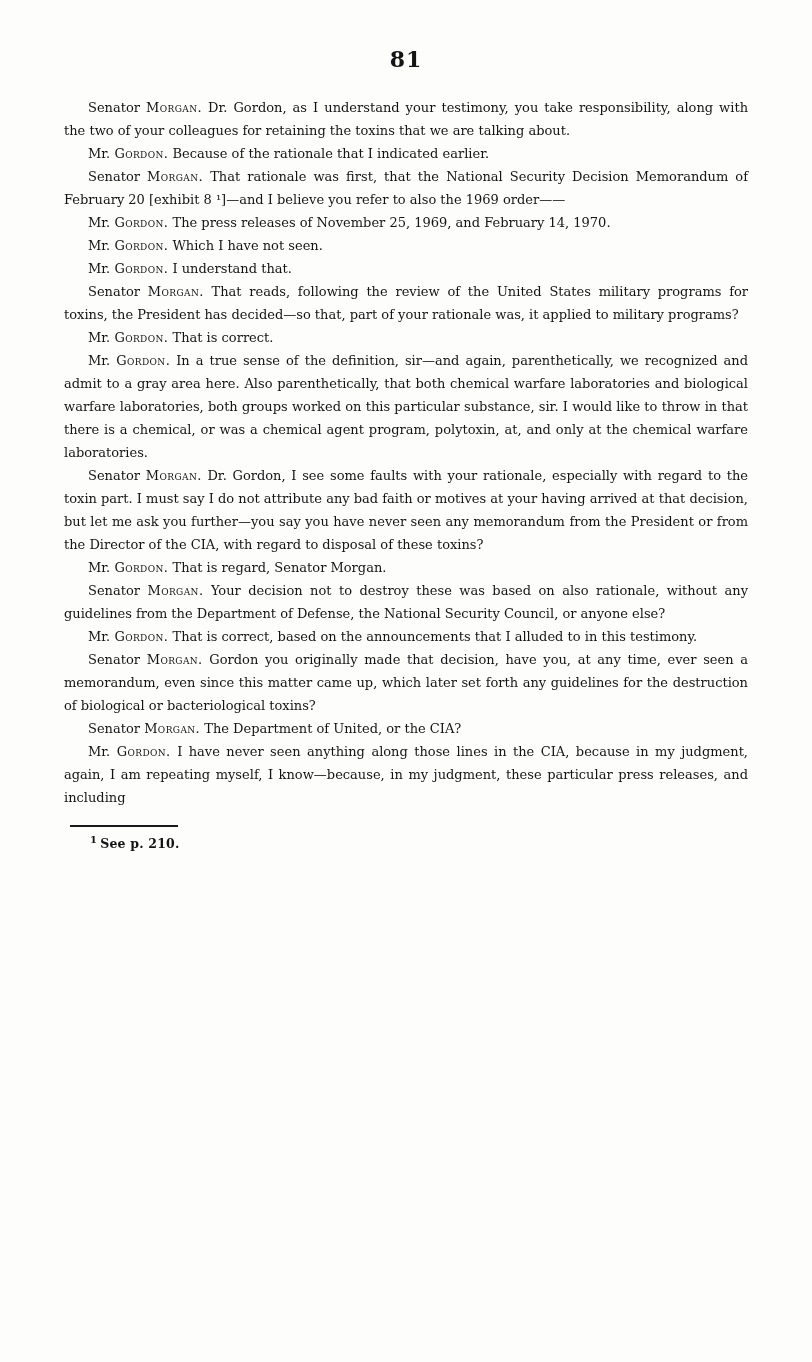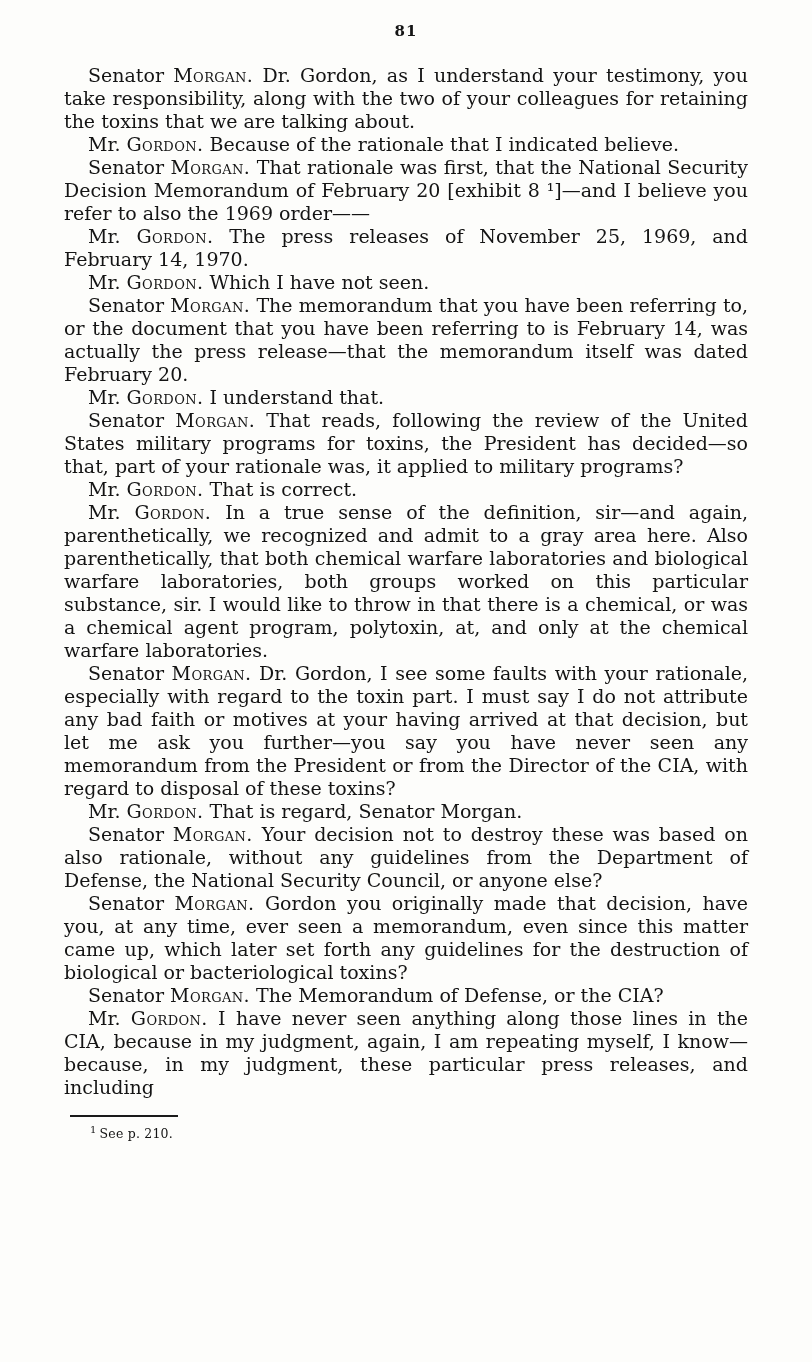--- a/index.html
+++ b/index.html
@@ -13,28 +13,28 @@
   .page {
     position: relative;
     width: 812px;
     height: 1362px;
     background: #fdfdfb;
     color: #141414;
     overflow: hidden;
   }
   .page-number {
     text-align: center;
-    padding-top: 22px;
-    font-size: 15px;
+    padding-top: 46px;
+    font-size: 22px;
     letter-spacing: 1px;
     font-weight: bold;
   }
   .transcript {
     margin: 24px 64px 0 64px;
-    font-size: 19px;
+    font-size: 13px;
     line-height: 23px;
     text-align: justify;
     text-justify: inter-word;
   }
   .transcript p {
     margin: 0;
     text-indent: 24px;
   }
   .speaker-name {
     font-variant: small-caps;
@@ -45,53 +45,53 @@
   }
   .footnote-rule {
     width: 108px;
     height: 0;
     border: none;
     border-top: 2.5px solid #1a1a1a;
     margin: 0 0 7px 6px;
   }
   .footnote-text {
     font-size: 12.5px;
-    font-weight: normal;
+    font-weight: bold;
     letter-spacing: 0.2px;
     padding-left: 26px;
   }
   .footnote-marker {
     font-size: 10px;
     vertical-align: super;
     margin-right: 3px;
   }
 </style>
 </head>
 <body>
 
 <div class="page">
 
   <div class="page-number">81</div>
 
   <div class="transcript">
       <p><span class="speaker-prefix">Senator</span> <span class="speaker-name">Morgan.</span> <span class="speech-text">Dr. Gordon, as I understand your testimony, you take responsibility, along with the two of your colleagues for retaining the toxins that we are talking about.</span></p>
-      <p><span class="speaker-prefix">Mr.</span> <span class="speaker-name">Gordon.</span> <span class="speech-text">Because of the rationale that I indicated believe.</span></p>
+      <p><span class="speaker-prefix">Mr.</span> <span class="speaker-name">Gordon.</span> <span class="speech-text">Because of the rationale that I indicated earlier.</span></p>
       <p><span class="speaker-prefix">Senator</span> <span class="speaker-name">Morgan.</span> <span class="speech-text">That rationale was first, that the National Security Decision Memorandum of February 20 [exhibit 8 ¹]—and I believe you refer to also the 1969 order——</span></p>
       <p><span class="speaker-prefix">Mr.</span> <span class="speaker-name">Gordon.</span> <span class="speech-text">The press releases of November 25, 1969, and February 14, 1970.</span></p>
       <p><span class="speaker-prefix">Mr.</span> <span class="speaker-name">Gordon.</span> <span class="speech-text">Which I have not seen.</span></p>
-      <p><span class="speaker-prefix">Senator</span> <span class="speaker-name">Morgan.</span> <span class="speech-text">The memorandum that you have been referring to, or the document that you have been referring to is February 14, was actually the press release—that the memorandum itself was dated February 20.</span></p>
       <p><span class="speaker-prefix">Mr.</span> <span class="speaker-name">Gordon.</span> <span class="speech-text">I understand that.</span></p>
       <p><span class="speaker-prefix">Senator</span> <span class="speaker-name">Morgan.</span> <span class="speech-text">That reads, following the review of the United States military programs for toxins, the President has decided—so that, part of your rationale was, it applied to military programs?</span></p>
       <p><span class="speaker-prefix">Mr.</span> <span class="speaker-name">Gordon.</span> <span class="speech-text">That is correct.</span></p>
       <p><span class="speaker-prefix">Mr.</span> <span class="speaker-name">Gordon.</span> <span class="speech-text">In a true sense of the definition, sir—and again, parenthetically, we recognized and admit to a gray area here. Also parenthetically, that both chemical warfare laboratories and biological warfare laboratories, both groups worked on this particular substance, sir. I would like to throw in that there is a chemical, or was a chemical agent program, polytoxin, at, and only at the chemical warfare laboratories.</span></p>
       <p><span class="speaker-prefix">Senator</span> <span class="speaker-name">Morgan.</span> <span class="speech-text">Dr. Gordon, I see some faults with your rationale, especially with regard to the toxin part. I must say I do not attribute any bad faith or motives at your having arrived at that decision, but let me ask you further—you say you have never seen any memorandum from the President or from the Director of the CIA, with regard to disposal of these toxins?</span></p>
       <p><span class="speaker-prefix">Mr.</span> <span class="speaker-name">Gordon.</span> <span class="speech-text">That is regard, Senator Morgan.</span></p>
       <p><span class="speaker-prefix">Senator</span> <span class="speaker-name">Morgan.</span> <span class="speech-text">Your decision not to destroy these was based on also rationale, without any guidelines from the Department of Defense, the National Security Council, or anyone else?</span></p>
+      <p><span class="speaker-prefix">Mr.</span> <span class="speaker-name">Gordon.</span> <span class="speech-text">That is correct, based on the announcements that I alluded to in this testimony.</span></p>
       <p><span class="speaker-prefix">Senator</span> <span class="speaker-name">Morgan.</span> <span class="speech-text">Gordon you originally made that decision, have you, at any time, ever seen a memorandum, even since this matter came up, which later set forth any guidelines for the destruction of biological or bacteriological toxins?</span></p>
-      <p><span class="speaker-prefix">Senator</span> <span class="speaker-name">Morgan.</span> <span class="speech-text">The Memorandum of Defense, or the CIA?</span></p>
+      <p><span class="speaker-prefix">Senator</span> <span class="speaker-name">Morgan.</span> <span class="speech-text">The Department of United, or the CIA?</span></p>
       <p><span class="speaker-prefix">Mr.</span> <span class="speaker-name">Gordon.</span> <span class="speech-text">I have never seen anything along those lines in the CIA, because in my judgment, again, I am repeating myself, I know—because, in my judgment, these particular press releases, and including</span></p>
     </div>
 
   <div class="footnote">
     <hr class="footnote-rule">
     <div class="footnote-text"><span class="footnote-marker">1</span><span>See p. 210.</span></div>
   </div>
 
 </div>
 

